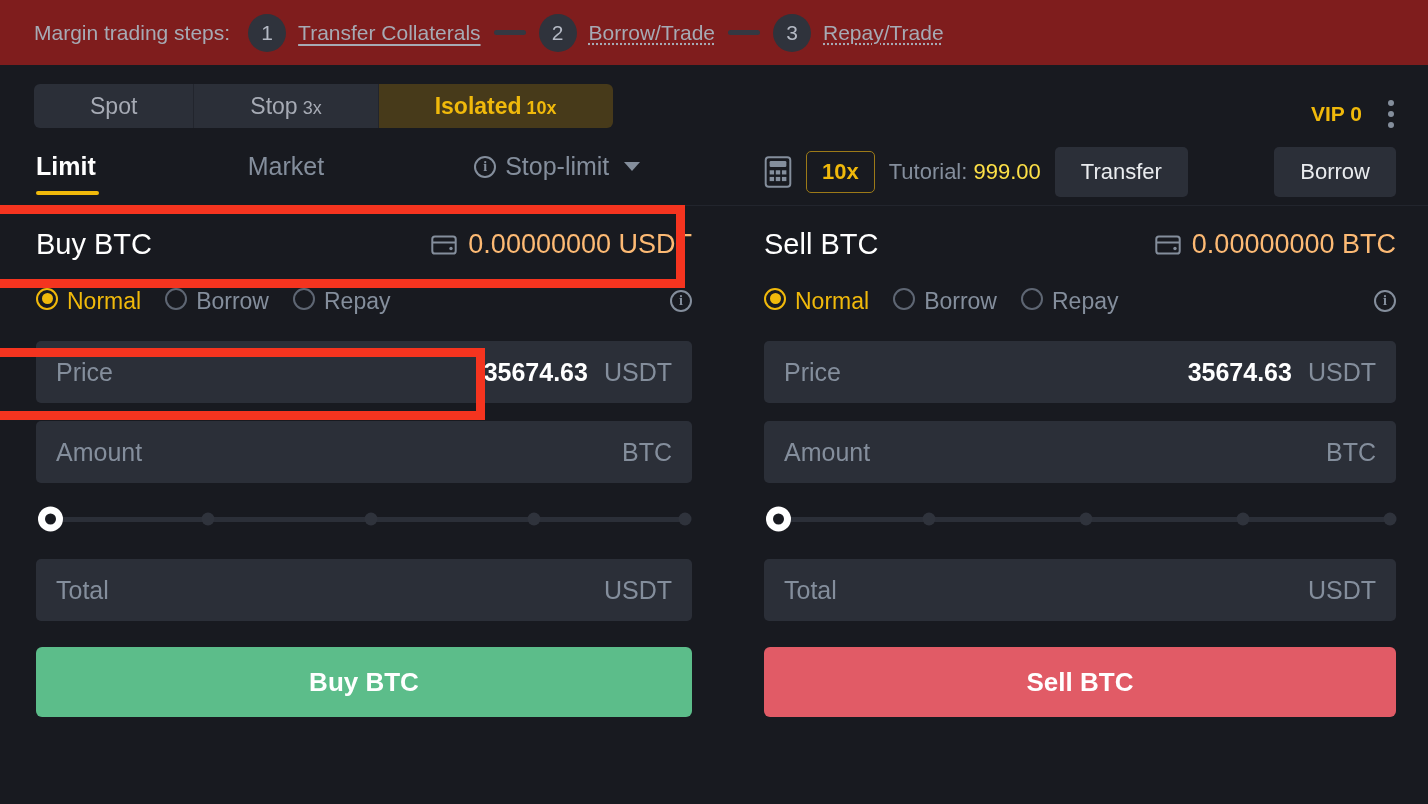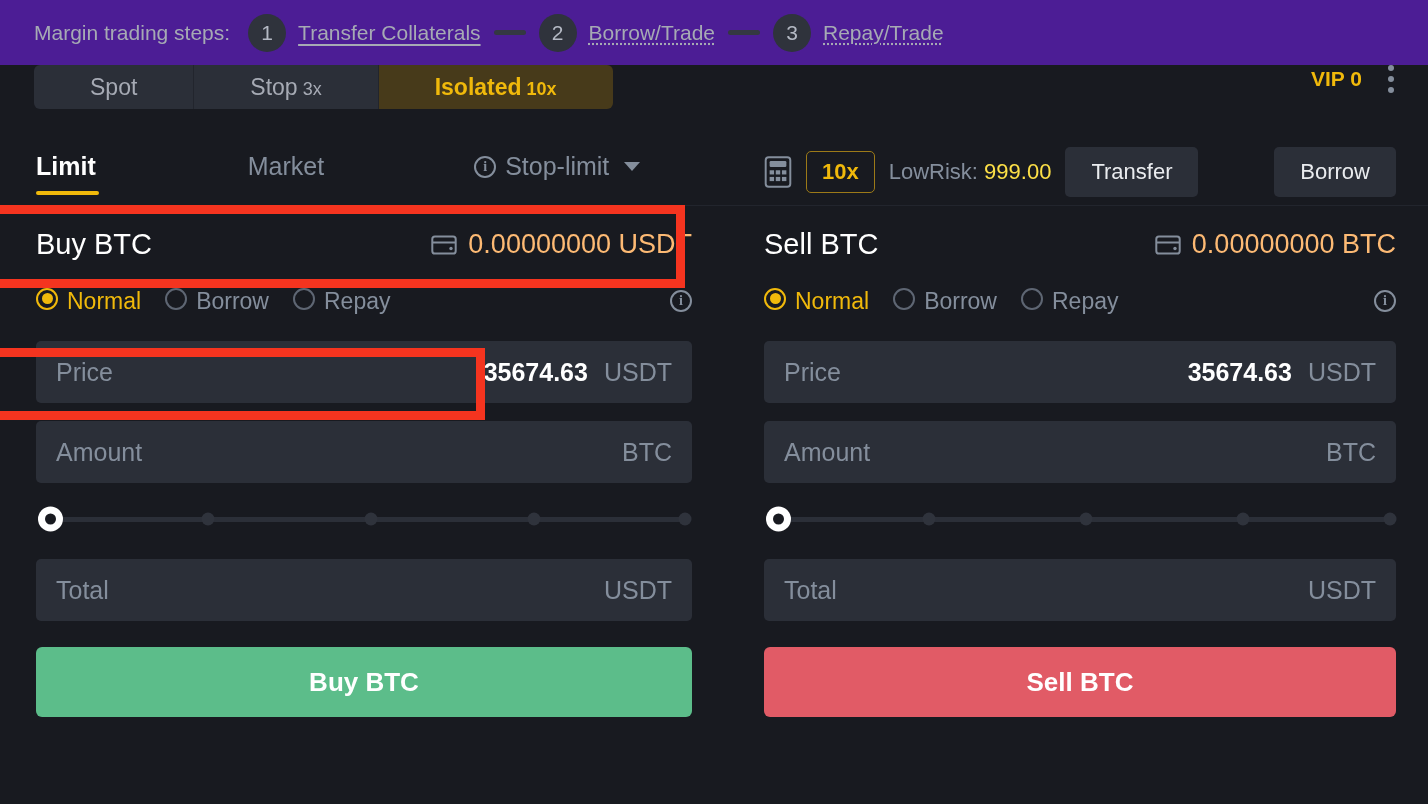--- a/index.html
+++ b/index.html
@@ -6,21 +6,21 @@
   html, body {
     width: 1428px; height: 804px;
     background: #181a20;
     font-family: "Liberation Sans", sans-serif;
     overflow: hidden;
   }
 
   
   .steps-bar {
     height: 65px;
-    background: #4c1d95;
+    background: #7f1d1d;
     display: flex;
     align-items: center;
     padding-left: 34px;
     gap: 0;
   }
   .steps-label {
     color: #a6aab4;
     font-size: 21px;
     margin-right: 18px;
     white-space: nowrap;
@@ -61,21 +61,21 @@
   .play-icon { width: 27px; height: 27px; flex: none; }
   .tutorial-label { color: #a6aab4; font-size: 21px; white-space: nowrap; }
 
   
   .panel { position: relative; height: 739px; background: #181a20; }
 
   
   .mode-row {
     height: 63px;
     display: flex;
-    align-items: flex-start;
+    align-items: flex-end;
     padding: 0 34px;
     justify-content: space-between;
     gap: 8px;
   }
   .mode-tabs {
     display: flex;
     border-radius: 6px;
     overflow: hidden;
     height: 44px;
   }
@@ -357,21 +357,21 @@
         <rect x="4.2" y="4" width="13.6" height="5" rx="1" fill="#848e9c"></rect>
         <rect x="4.2" y="11.6" width="3.6" height="3.4" fill="#848e9c"></rect>
         <rect x="9.2" y="11.6" width="3.6" height="3.4" fill="#848e9c"></rect>
         <rect x="14.2" y="11.6" width="3.6" height="3.4" fill="#848e9c"></rect>
         <rect x="4.2" y="17" width="3.6" height="3.4" fill="#848e9c"></rect>
         <rect x="9.2" y="17" width="3.6" height="3.4" fill="#848e9c"></rect>
         <rect x="14.2" y="17" width="3.6" height="3.4" fill="#848e9c"></rect>
       </svg>
       <div class="lev-box">10x</div>
       <span class="risk-txt">
-        <span>LowRisk:</span>
+        <span>Tutorial:</span>
         <span class="risk-val">999.00</span>
       </span>
       <button class="hdr-btn">Transfer</button>
       <button class="hdr-btn last">Borrow</button>
     </div>
   </div>
 
   <div class="body-cols">
 
     <div class="col">

